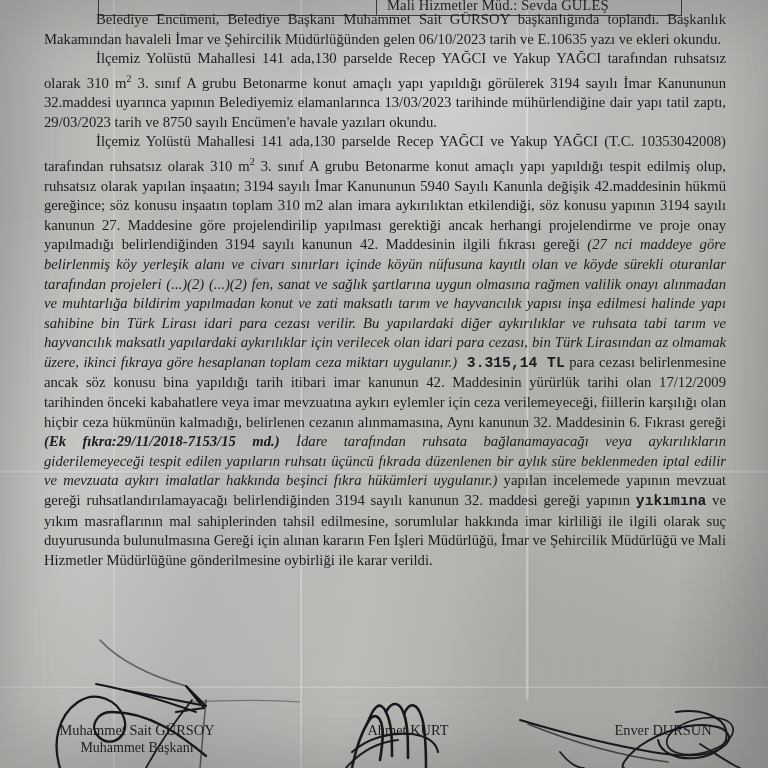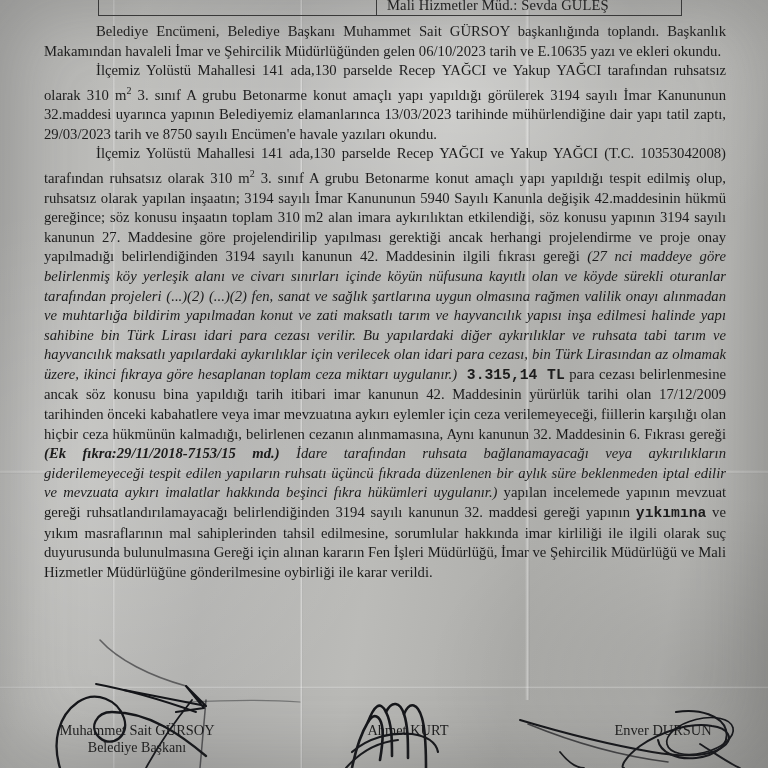--- a/index.html
+++ b/index.html
@@ -35,21 +35,21 @@
   
   .hdr-table{
     position:absolute;left:98px;top:-16px;width:584px;height:32px;
     border:1.4px solid #3a3a3a;display:flex;box-sizing:border-box;
   }
   .hdr-cell-left{flex:0 0 278px;border-right:1.4px solid #3a3a3a;box-sizing:border-box;}
   .hdr-cell-right{flex:1;box-sizing:border-box;display:flex;align-items:flex-end;
     padding:0 0 1px 10px;font-size:14.6px;letter-spacing:.1px;white-space:nowrap;}
 
   .body-text{
-    position:absolute;left:44px;top:22px;width:682px;
+    position:absolute;left:44px;top:10px;width:682px;
     font-size:14.7px;line-height:19.6px;
     text-align:justify;text-justify:inter-word;
     -webkit-hyphens:none;hyphens:none;
   }
   p{margin:0;text-indent:52px;}
   .ital{font-style:italic;margin-top:30px;}
   .bold{font-weight:bold;font-family:Liberation Mono, monospace;}
   .bi{font-style:italic;font-weight:bold;}
   sup{font-size:.68em;vertical-align:super;}
 
@@ -86,21 +86,21 @@
     <p><span>Belediye Encümeni, Belediye Başkanı Muhammet Sait GÜRSOY başkanlığında toplandı. Başkanlık Makamından havaleli İmar ve Şehircilik Müdürlüğünden gelen 06/10/2023 tarih ve E.10635 yazı ve ekleri okundu.</span></p>
 
     <p><span>İlçemiz Yolüstü Mahallesi 141 ada,130 parselde Recep YAĞCI ve Yakup YAĞCI tarafından ruhsatsız olarak 310 m</span><sup>2</sup><span> 3. sınıf A grubu Betonarme konut amaçlı yapı yapıldığı görülerek 3194 sayılı İmar Kanununun 32.maddesi uyarınca yapının Belediyemiz elamanlarınca 13/03/2023 tarihinde mühürlendiğine dair yapı tatil zaptı, 29/03/2023 tarih ve 8750 sayılı Encümen'e havale yazıları okundu.</span></p>
 
     <p><span>İlçemiz Yolüstü Mahallesi 141 ada,130 parselde Recep YAĞCI ve Yakup YAĞCI (T.C. 10353042008) tarafından ruhsatsız olarak 310 m</span><sup>2</sup><span> 3. sınıf A grubu Betonarme konut amaçlı yapı yapıldığı tespit edilmiş olup, ruhsatsız olarak yapılan inşaatın; 3194 sayılı İmar Kanununun 5940 Sayılı Kanunla değişik 42.maddesinin hükmü gereğince; söz konusu inşaatın toplam 310 m2 alan imara aykırılıktan etkilendiği, söz konusu yapının 3194 sayılı kanunun 27. Maddesine göre projelendirilip yapılması gerektiği ancak herhangi projelendirme ve proje onay yapılmadığı belirlendiğinden 3194 sayılı kanunun 42. Maddesinin ilgili fıkrası gereği </span><span class="ital">(27 nci maddeye göre belirlenmiş köy yerleşik alanı ve civarı sınırları içinde köyün nüfusuna kayıtlı olan ve köyde sürekli oturanlar tarafından projeleri (...)(2) (...)(2) fen, sanat ve sağlık şartlarına uygun olmasına rağmen valilik onayı alınmadan ve muhtarlığa bildirim yapılmadan konut ve zati maksatlı tarım ve hayvancılık yapısı inşa edilmesi halinde yapı sahibine bin Türk Lirası idari para cezası verilir. Bu yapılardaki diğer aykırılıklar ve ruhsata tabi tarım ve hayvancılık maksatlı yapılardaki aykırılıklar için verilecek olan idari para cezası, bin Türk Lirasından az olmamak üzere, ikinci fıkraya göre hesaplanan toplam ceza miktarı uygulanır.)</span><span class="bold"> 3.315,14 TL</span><span> para cezası belirlenmesine ancak söz konusu bina yapıldığı tarih itibari imar kanunun 42. Maddesinin yürürlük tarihi olan 17/12/2009 tarihinden önceki kabahatlere veya imar mevzuatına aykırı eylemler için ceza verilemeyeceği, fiillerin karşılığı olan hiçbir ceza hükmünün kalmadığı, belirlenen cezanın alınmamasına, Aynı kanunun 32. Maddesinin 6. Fıkrası gereği </span><span class="bi">(Ek fıkra:29/11/2018-7153/15 md.)</span><span class="ital"> İdare tarafından ruhsata bağlanamayacağı veya aykırılıkların giderilemeyeceği tespit edilen yapıların ruhsatı üçüncü fıkrada düzenlenen bir aylık süre beklenmeden iptal edilir ve mevzuata aykırı imalatlar hakkında beşinci fıkra hükümleri uygulanır.)</span><span> yapılan incelemede yapının mevzuat gereği ruhsatlandırılamayacağı belirlendiğinden 3194 sayılı kanunun 32. maddesi gereği yapının </span><span class="bold">yıkımına</span><span> ve yıkım masraflarının mal sahiplerinden tahsil edilmesine, sorumlular hakkında imar kirliliği ile ilgili olarak suç duyurusunda bulunulmasına Gereği için alınan kararın Fen İşleri Müdürlüğü, İmar ve Şehircilik Müdürlüğü ve Mali Hizmetler Müdürlüğüne gönderilmesine oybirliği ile karar verildi.</span></p>
   </div>
 
   <div class="sigs">
     <div class="sig sig1">
       <div>Muhammet Sait GÜRSOY</div>
-      <div class="role">Belediye Başkanı</div>
+      <div class="role">Muhammet Başkanı</div>
     </div>
     <div class="sig sig2">
       <div>Ahmet KURT</div>
       <div class="role"></div>
     </div>
     <div class="sig sig3">
       <div>Enver DURSUN</div>
       <div class="role"></div>
     </div>
   </div>

